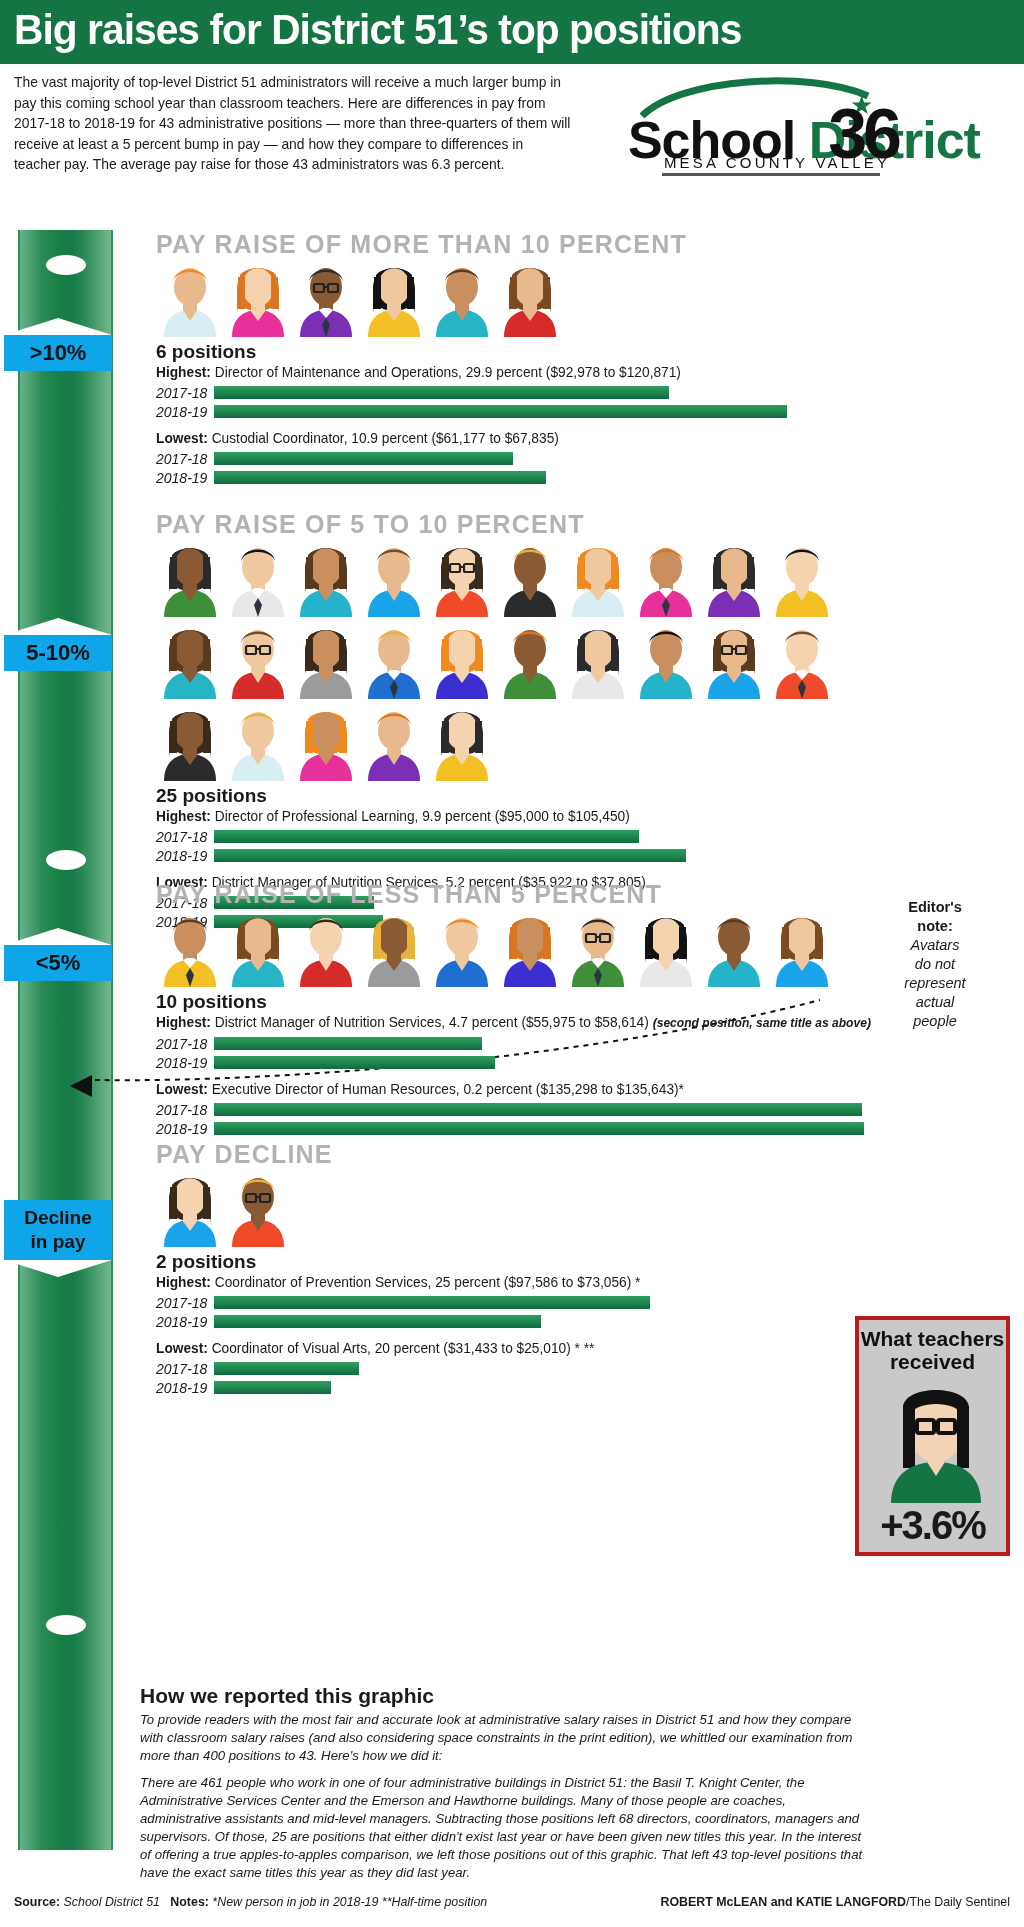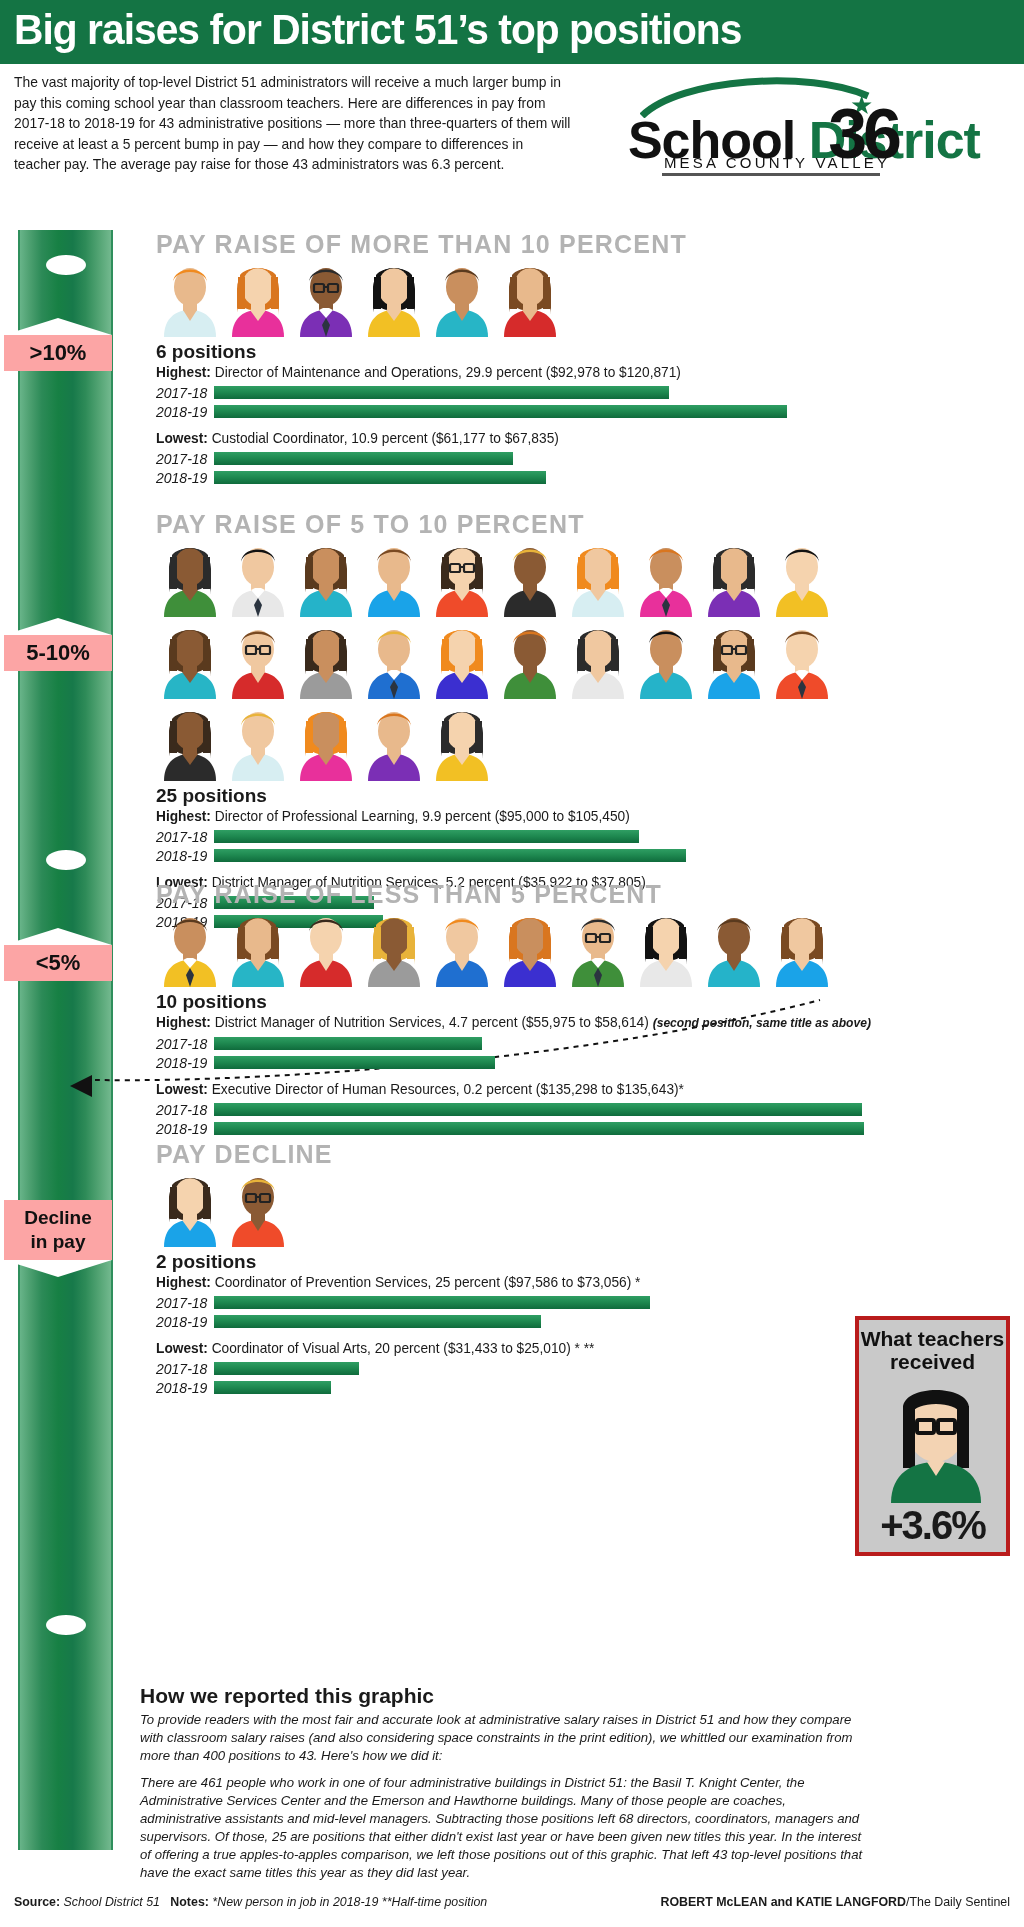--- a/index.html
+++ b/index.html
@@ -79,21 +79,21 @@
       #17794a 58%, #2e8b58 72%, #56a676 88%, #73b98f 100%);
     border-left:2px solid #2f8f5c;
     border-right:2px solid #2f8f5c;
   }
   .pipe-dot{
     position:absolute; left:50%; transform:translateX(-50%);
     width:40px; height:20px; border-radius:50%; background:#ffffff;
   }
   .arrow-tab{
     position:absolute; left:4px; width:108px;
-    background:#fca5a5;
+    background:#0ea5e9;
     color:#111; font-weight:bold; text-align:center;
     font-size:22px; line-height:24px;
     padding:6px 0 6px 0;
     z-index:5;
   }
   .arrow-tab::before{
     content:""; position:absolute; left:0; top:-17px;
     border-left:54px solid transparent; border-right:54px solid transparent;
     border-bottom:17px solid #ffffff;
   }
@@ -704,20 +704,29 @@
           <div class="barlbl">2017-18</div>
           <div class="bar" style="width: 145px;"></div>
         </div>
         <div class="barrow">
           <div class="barlbl">2018-19</div>
           <div class="bar" style="width: 117px;"></div>
         </div>
       </div>
     </div>
 
+  <div class="editors">
+    <div class="e-h">Editor's</div>
+    <div class="e-h">note:</div>
+    <div class="e-b">Avatars</div>
+    <div class="e-b">do not</div>
+    <div class="e-b">represent</div>
+    <div class="e-b">actual</div>
+    <div class="e-b">people</div>
+  </div>
 
   <div class="teach-box">
     <div class="teach-t">What teachers</div>
     <div class="teach-t" style="padding-top:0">received</div>
     <svg width="150" height="125" style="position:absolute;left:2px;top:58px;">
       <ellipse cx="75" cy="48" rx="30" ry="36" fill="#f3d3b3"></ellipse>
       <path d="M45,48 C42,10 108,10 105,48 L105,26 C95,14 55,14 45,26 Z" fill="#111"></path>
       <path d="M42,30 C42,6 108,6 108,30 L108,58 C108,40 100,26 75,26 C50,26 42,40 42,58 Z" fill="#111"></path>
       <rect x="42" y="28" width="12" height="62" fill="#111"></rect>
       <rect x="96" y="28" width="12" height="62" fill="#111"></rect>

